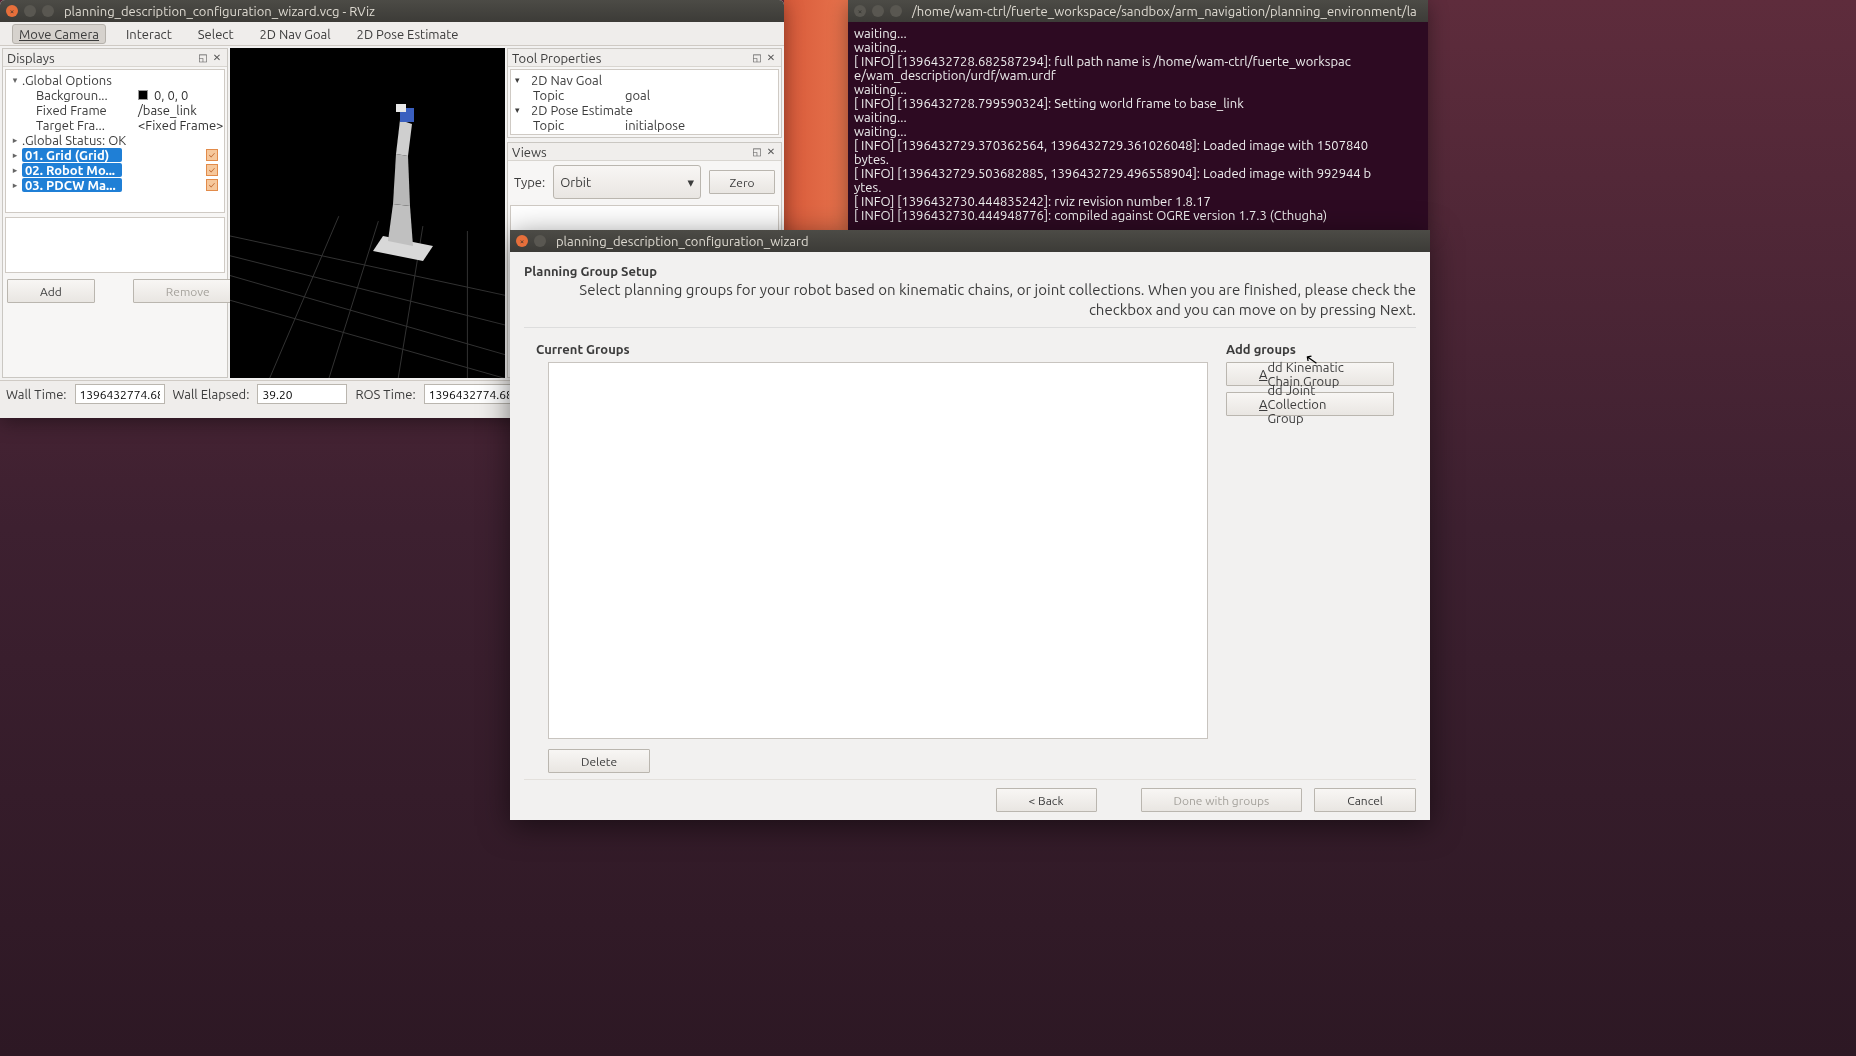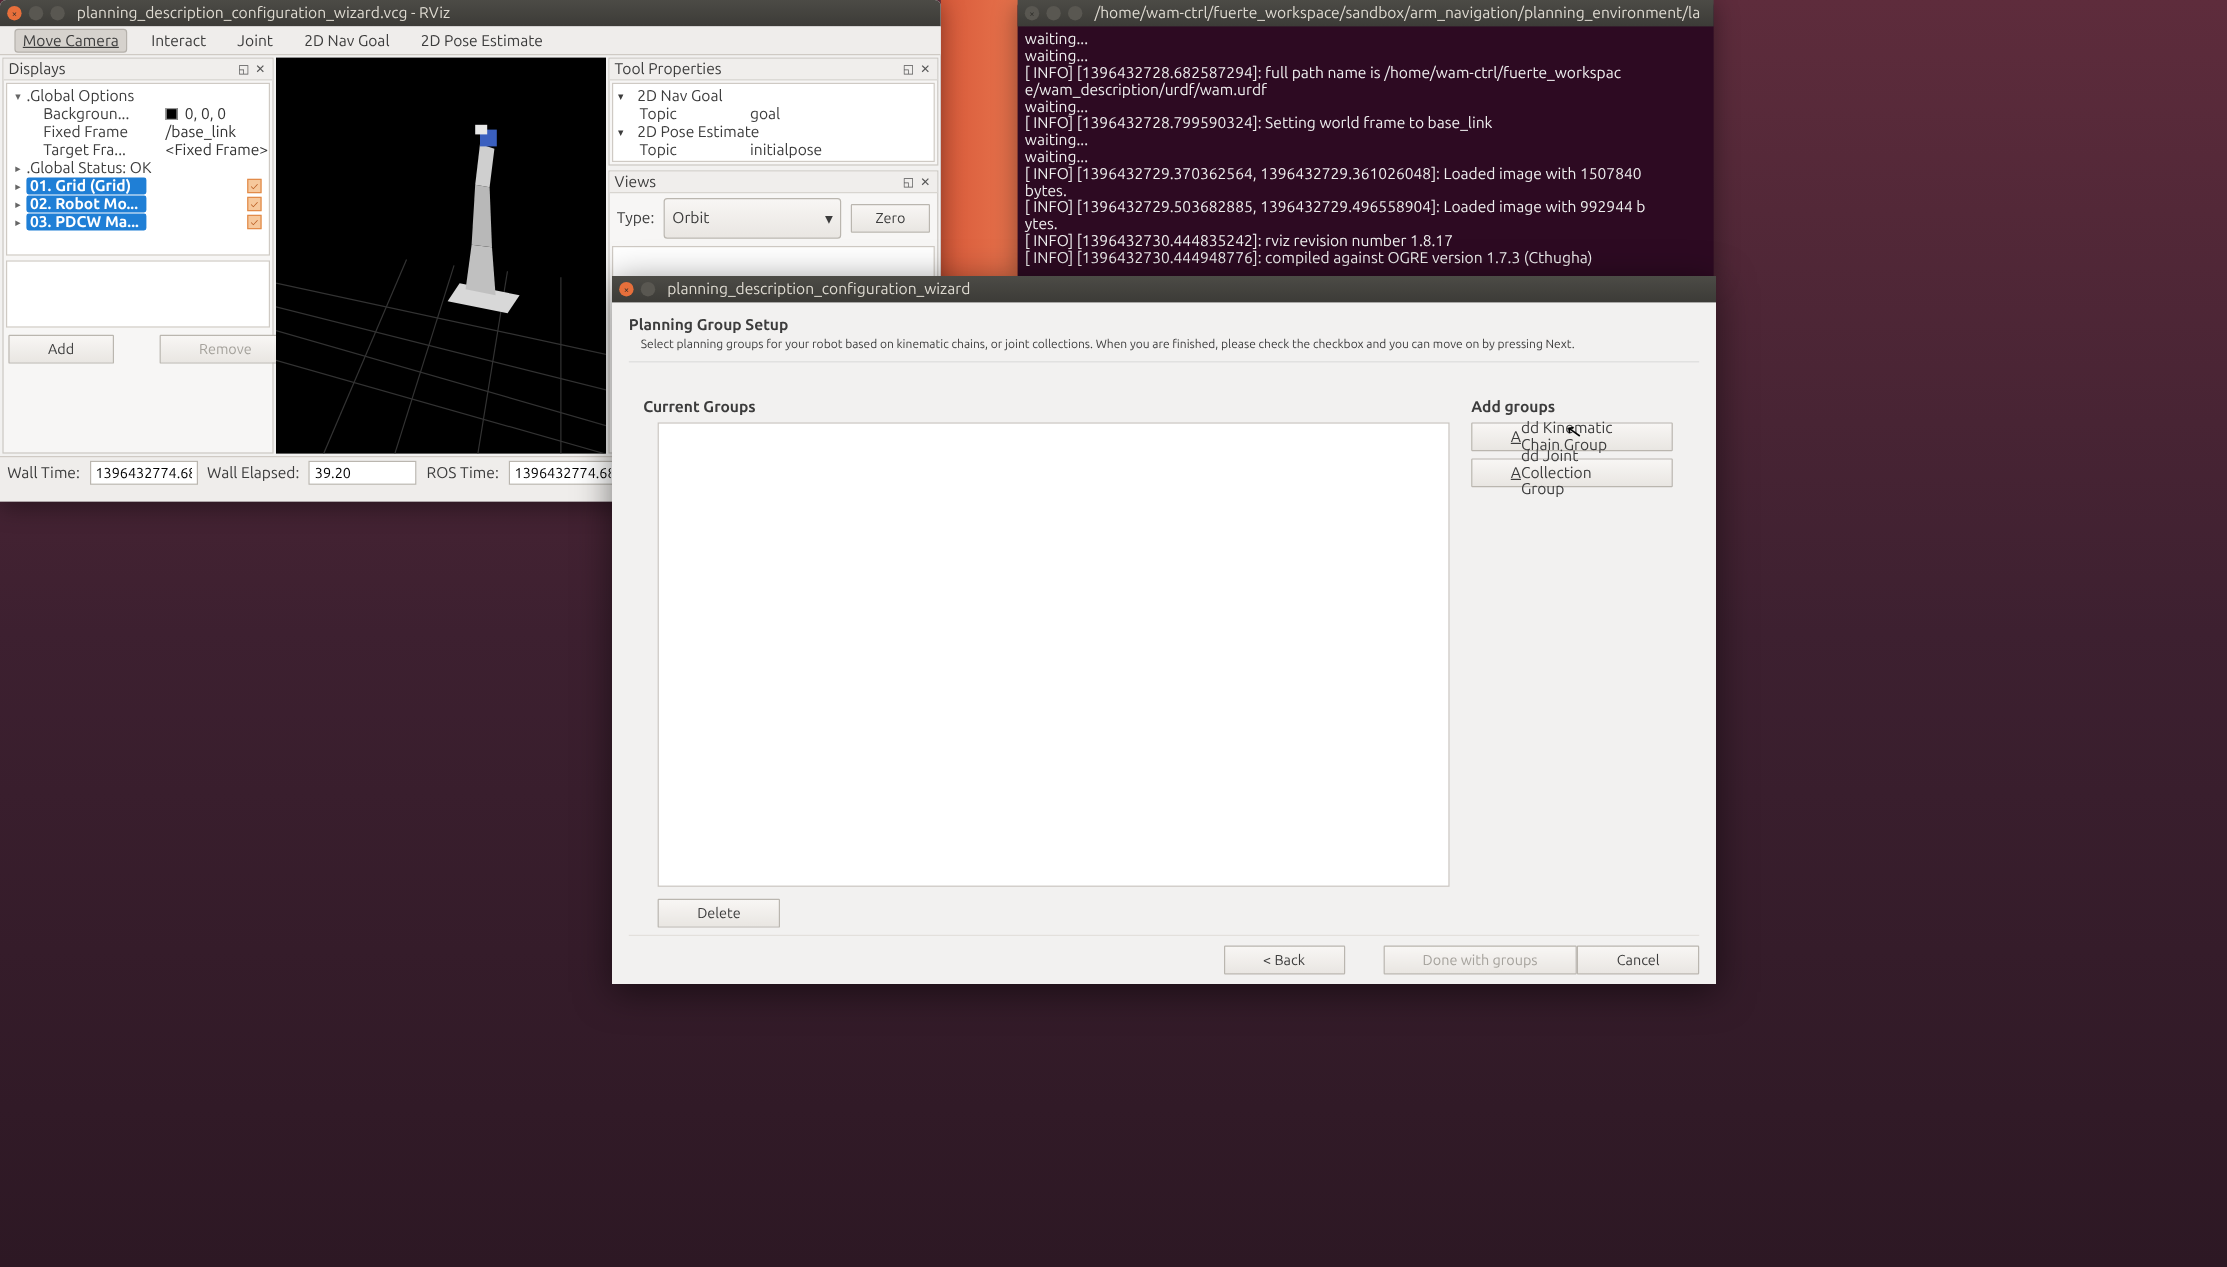--- a/index.html
+++ b/index.html
@@ -57,31 +57,31 @@
 
 .terminal { position:absolute; left:848px; top:0; width:580px; height:230px; background:#2d0a22; border-radius:5px 5px 0 0; box-shadow:0 4px 20px rgba(0,0,0,.4); }
 .terminal .titlebar{height:22px;}
 .term-body{ font-family:"Ubuntu Mono","DejaVu Sans Mono",monospace; font-size:13px; line-height:14px; color:#eee; padding:4px 6px; white-space:pre; overflow:hidden;}
 
 
 .wizard { position:absolute; left:510px; top:230px; width:920px; height:590px; background:#f2f1f0; border-radius:5px 5px 0 0; box-shadow:0 6px 30px rgba(0,0,0,.5);}
 .wizard .titlebar{height:22px;}
 .wiz-body{padding:12px 14px 8px 14px; display:flex; flex-direction:column; height:calc(100% - 22px);}
 .wiz-head{font-weight:bold; font-size:13px; margin-bottom:2px;}
-.wiz-sub{font-size:10px; padding-left:10px; padding-bottom:8px; border-bottom:1px solid #ddd; margin-bottom:30px; line-height:1.3;}
+.wiz-sub{font-size:15px; padding-left:10px; padding-bottom:8px; border-bottom:1px solid #ddd; margin-bottom:14px; line-height:1.3;text-align:right;}
 .wiz-main{ display:flex; gap:18px; flex:1; }
 .wiz-left{ flex:1; display:flex; flex-direction:column;}
 .wiz-left .lbl{font-weight:bold; margin-bottom:6px; margin-left:12px;}
 .groups-list{ flex:1; background:#fff; border:1px solid #c8c4bf; margin-left:24px;}
 .wiz-left .below{ margin-top:10px; margin-left:24px;}
 .wiz-right{ width:190px;}
 .wiz-right .lbl{font-weight:bold; margin-bottom:6px;}
 .wiz-right .ubtn{ width:168px; justify-content:center; margin-bottom:6px;}
 .wiz-right .ubtn .ul{ text-decoration:underline;}
-.wiz-footer{ display:flex; justify-content:flex-end; gap:0; padding-top:8px; border-top:1px solid #e3e0dc; margin-top:6px;}
+.wiz-footer{ display:flex; justify-content:flex-end; gap:12px; padding-top:8px; border-top:1px solid #e3e0dc; margin-top:6px;}
 .wiz-footer .ubtn{ min-width:74px;}
 
 .cursor{ position:absolute; left:1305px; top:350px; font-size:16px; color:#000; transform:rotate(-10deg);}
 </style>
 </head>
 <body>
 
 <div class="orange-stripe"></div>
 
 <div class="window rviz">
@@ -89,21 +89,21 @@
     <div class="win-btns">
       <div class="win-btn close">×</div>
       <div class="win-btn"></div>
       <div class="win-btn"></div>
     </div>
     <span>planning_description_configuration_wizard.vcg - RViz</span>
   </div>
   <div class="toolbar">
     <span class="tool active">Move Camera</span>
     <span class="tool">Interact</span>
-    <span class="tool">Joint</span>
+    <span class="tool">Select</span>
     <span class="tool">2D Nav Goal</span>
     <span class="tool">2D Pose Estimate</span>
   </div>
   <div class="rviz-body">
 
     <div class="displays-panel">
       <div class="panel-header">
         <span>Displays</span>
         <div class="icons">
             <span>◱</span>

